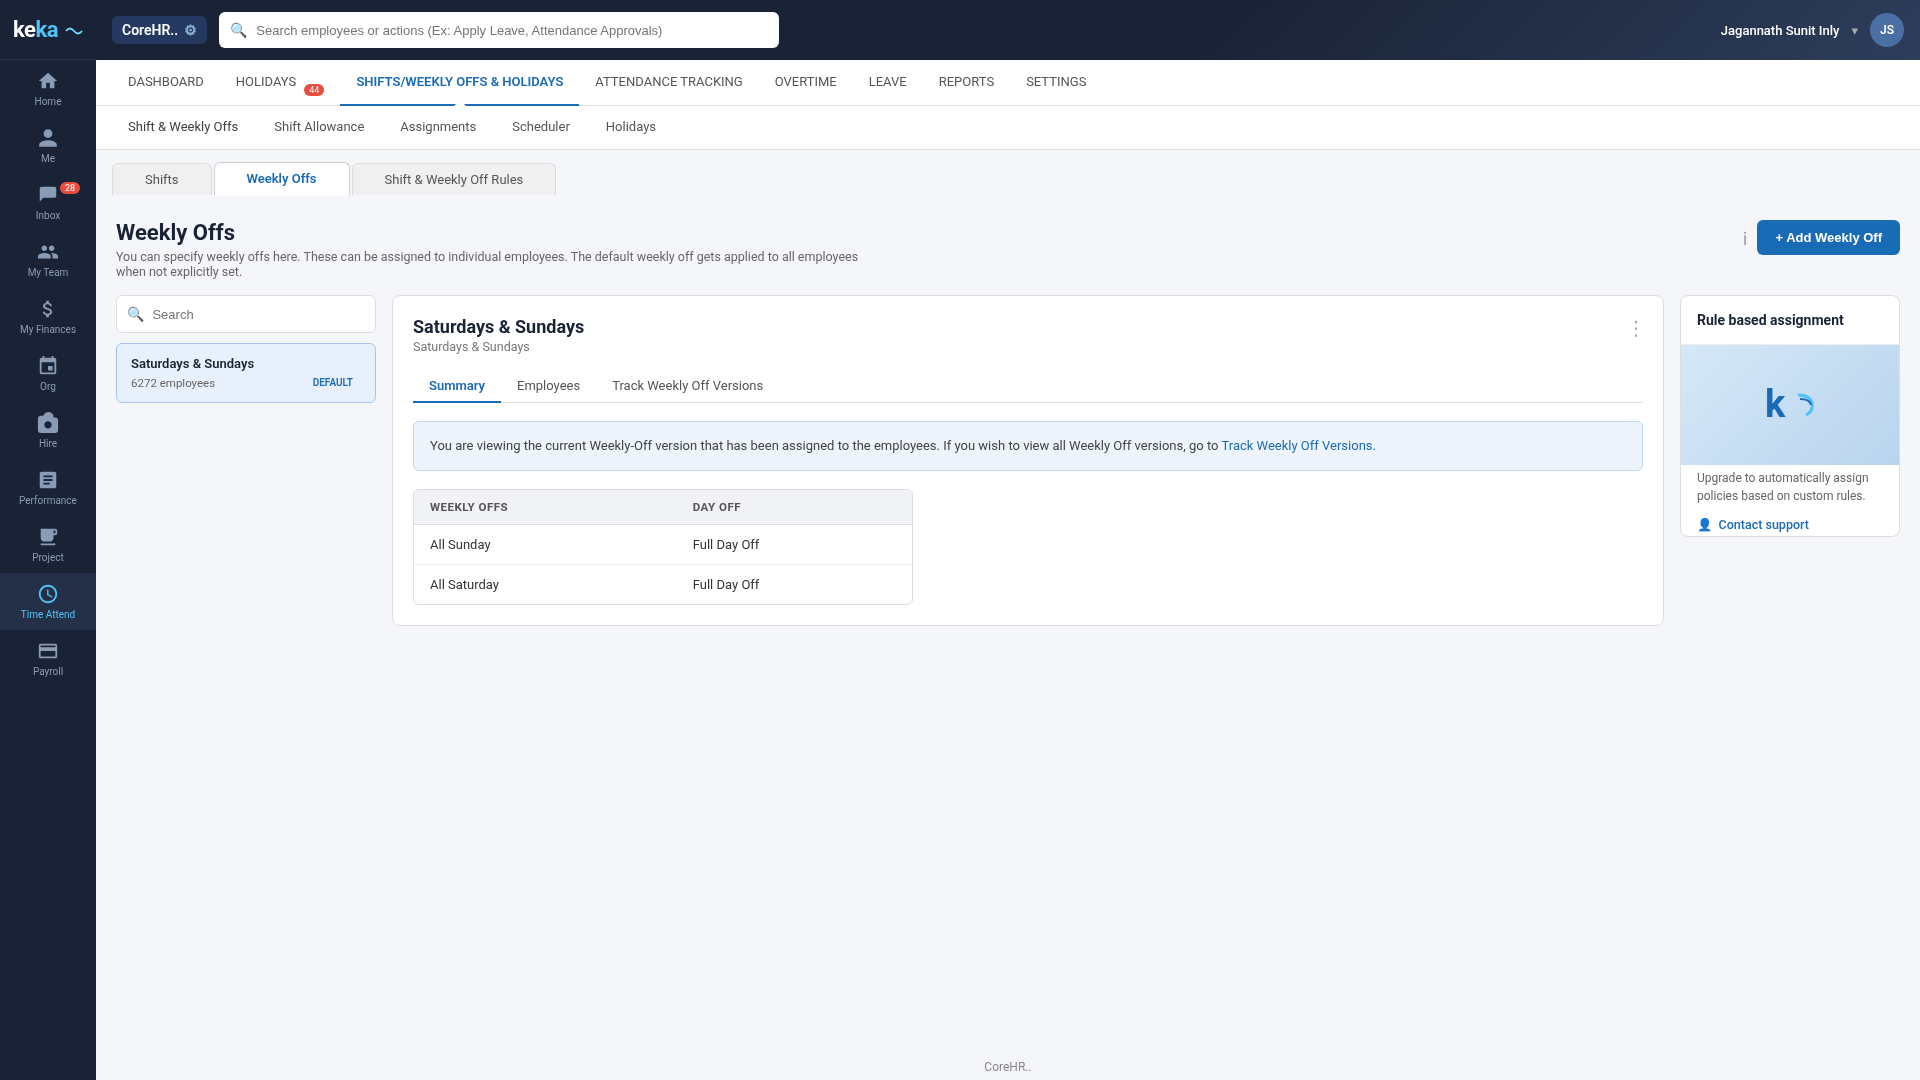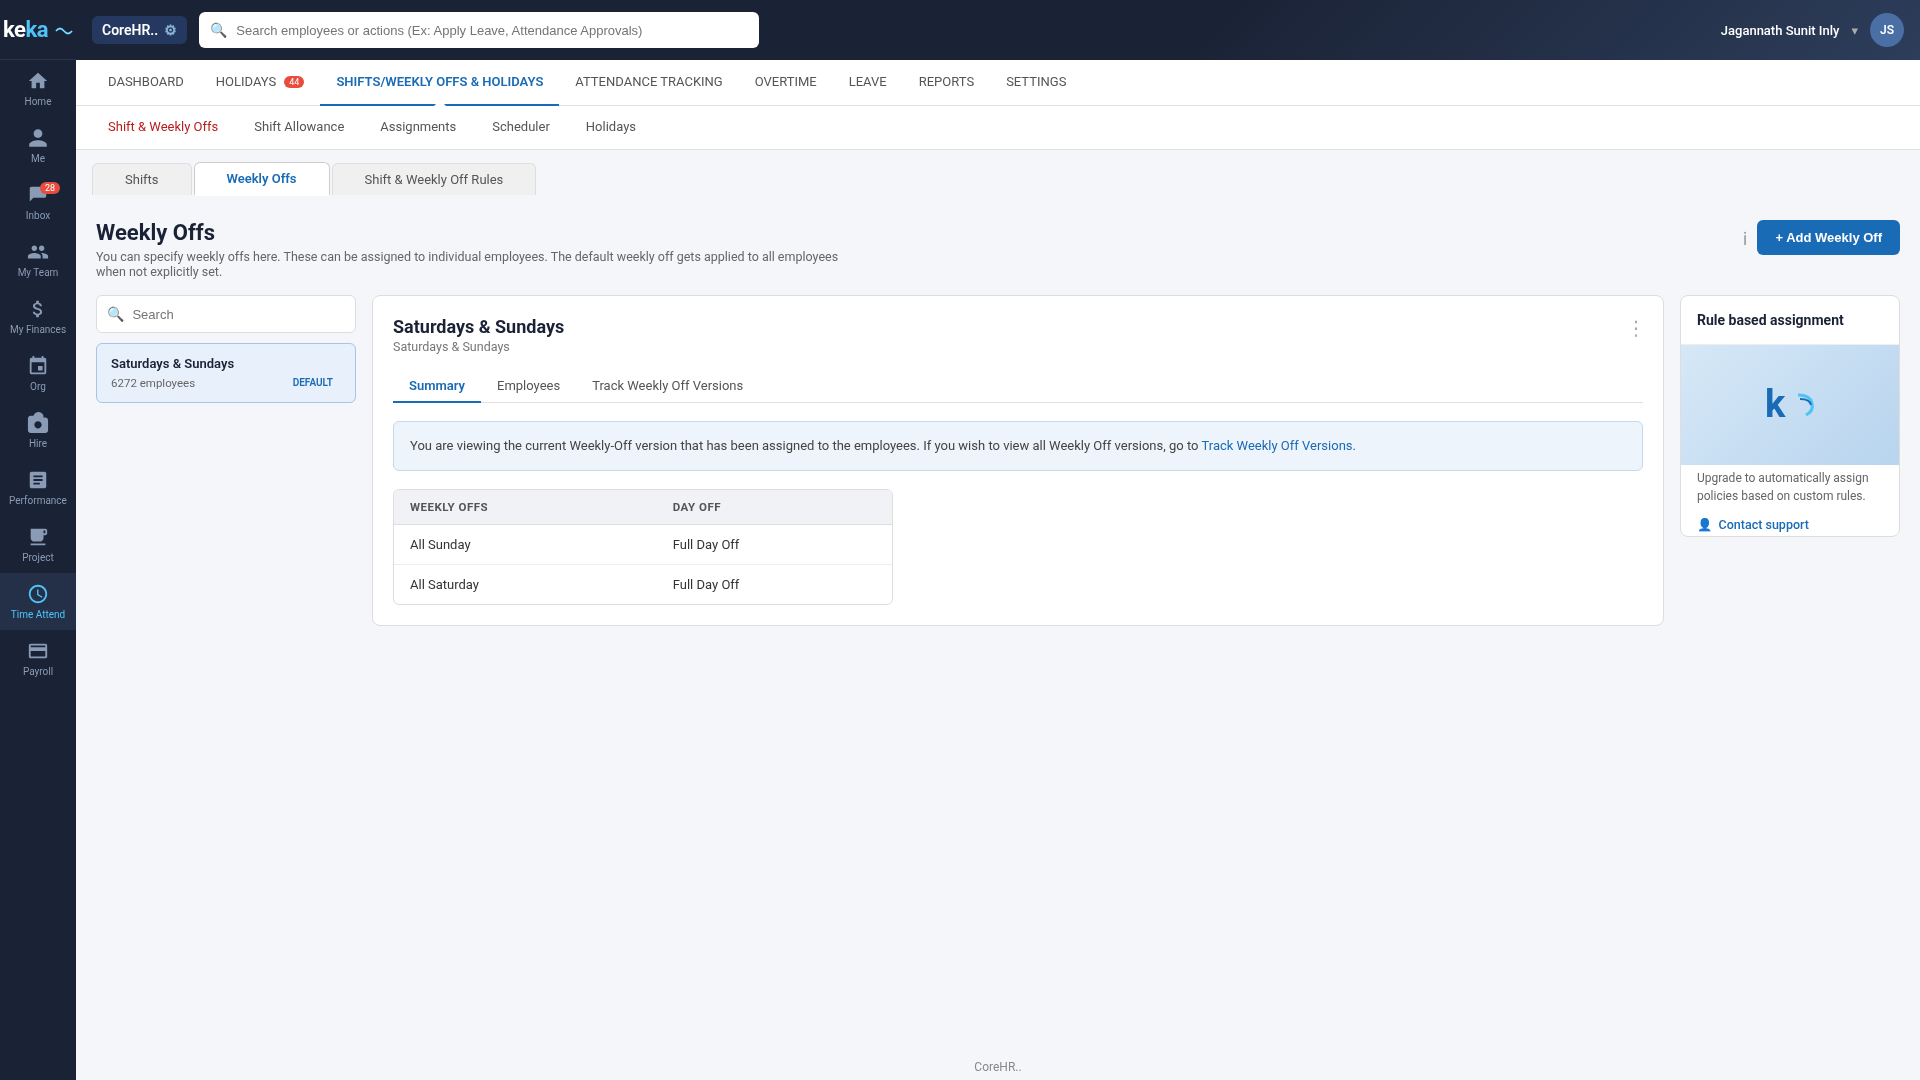--- a/index.html
+++ b/index.html
@@ -1,20 +1,20 @@
 <!DOCTYPE html>
 <html><head>
   <meta charset="utf-8">
   <style>
     * { margin: 0; padding: 0; box-sizing: border-box; }
     body { font-family: -apple-system, BlinkMacSystemFont, 'Segoe UI', Roboto, sans-serif; background: #f5f6fa; display: flex; height: 1080px; overflow: hidden; }
 
     
     .sidebar {
-      width: 76px;
+      width: 96px;
       background: #1a2235;
       display: flex;
       flex-direction: column;
       align-items: center;
       padding-top: 0;
       flex-shrink: 0;
       height: 100%;
     }
     .sidebar-logo {
       width: 96px;
@@ -186,21 +186,21 @@
     .sub-nav-tab {
       padding: 0 16px;
       height: 44px;
       display: flex;
       align-items: center;
       font-size: 13px;
       color: #555;
       cursor: pointer;
       border-bottom: 2px solid transparent;
     }
-    .sub-nav-tab.active { color: #b91c1c; border-bottom-color: transparent; }
+    .sub-nav-tab.active { color: #404040; border-bottom-color: transparent; }
 
     
     .inner-tabs {
       display: flex;
       align-items: center;
       padding: 12px 16px 0;
       gap: 0;
       background: #f5f6fa;
       flex-shrink: 0;
     }
@@ -600,21 +600,21 @@
       <div class="user-avatar">JS</div>
     </div>
   </div>
 
   <div class="nav-tabs">
     <div class="nav-tab">
       <span>DASHBOARD</span>
     </div>
     <div class="nav-tab" style="display:flex;align-items:center;gap:4px;">
       <span>HOLIDAYS</span>
-      <span class="badge" style="position:relative;top:0;right:0;">44</span>
+      <span class="badge" style="position:relative;top:8px;right:0;">44</span>
     </div>
     <div class="nav-tab active" style="position:relative;">
       <span>SHIFTS/WEEKLY OFFS &amp; HOLIDAYS</span>
       <div style="position:absolute;bottom:-2px;left:50%;transform:translateX(-50%);width:0;height:0;border-left:6px solid transparent;border-right:6px solid transparent;border-bottom:6px solid #fff;"></div>
     </div>
     <div class="nav-tab">
       <span>ATTENDANCE TRACKING</span>
     </div>
     <div class="nav-tab">
       <span>OVERTIME</span>

